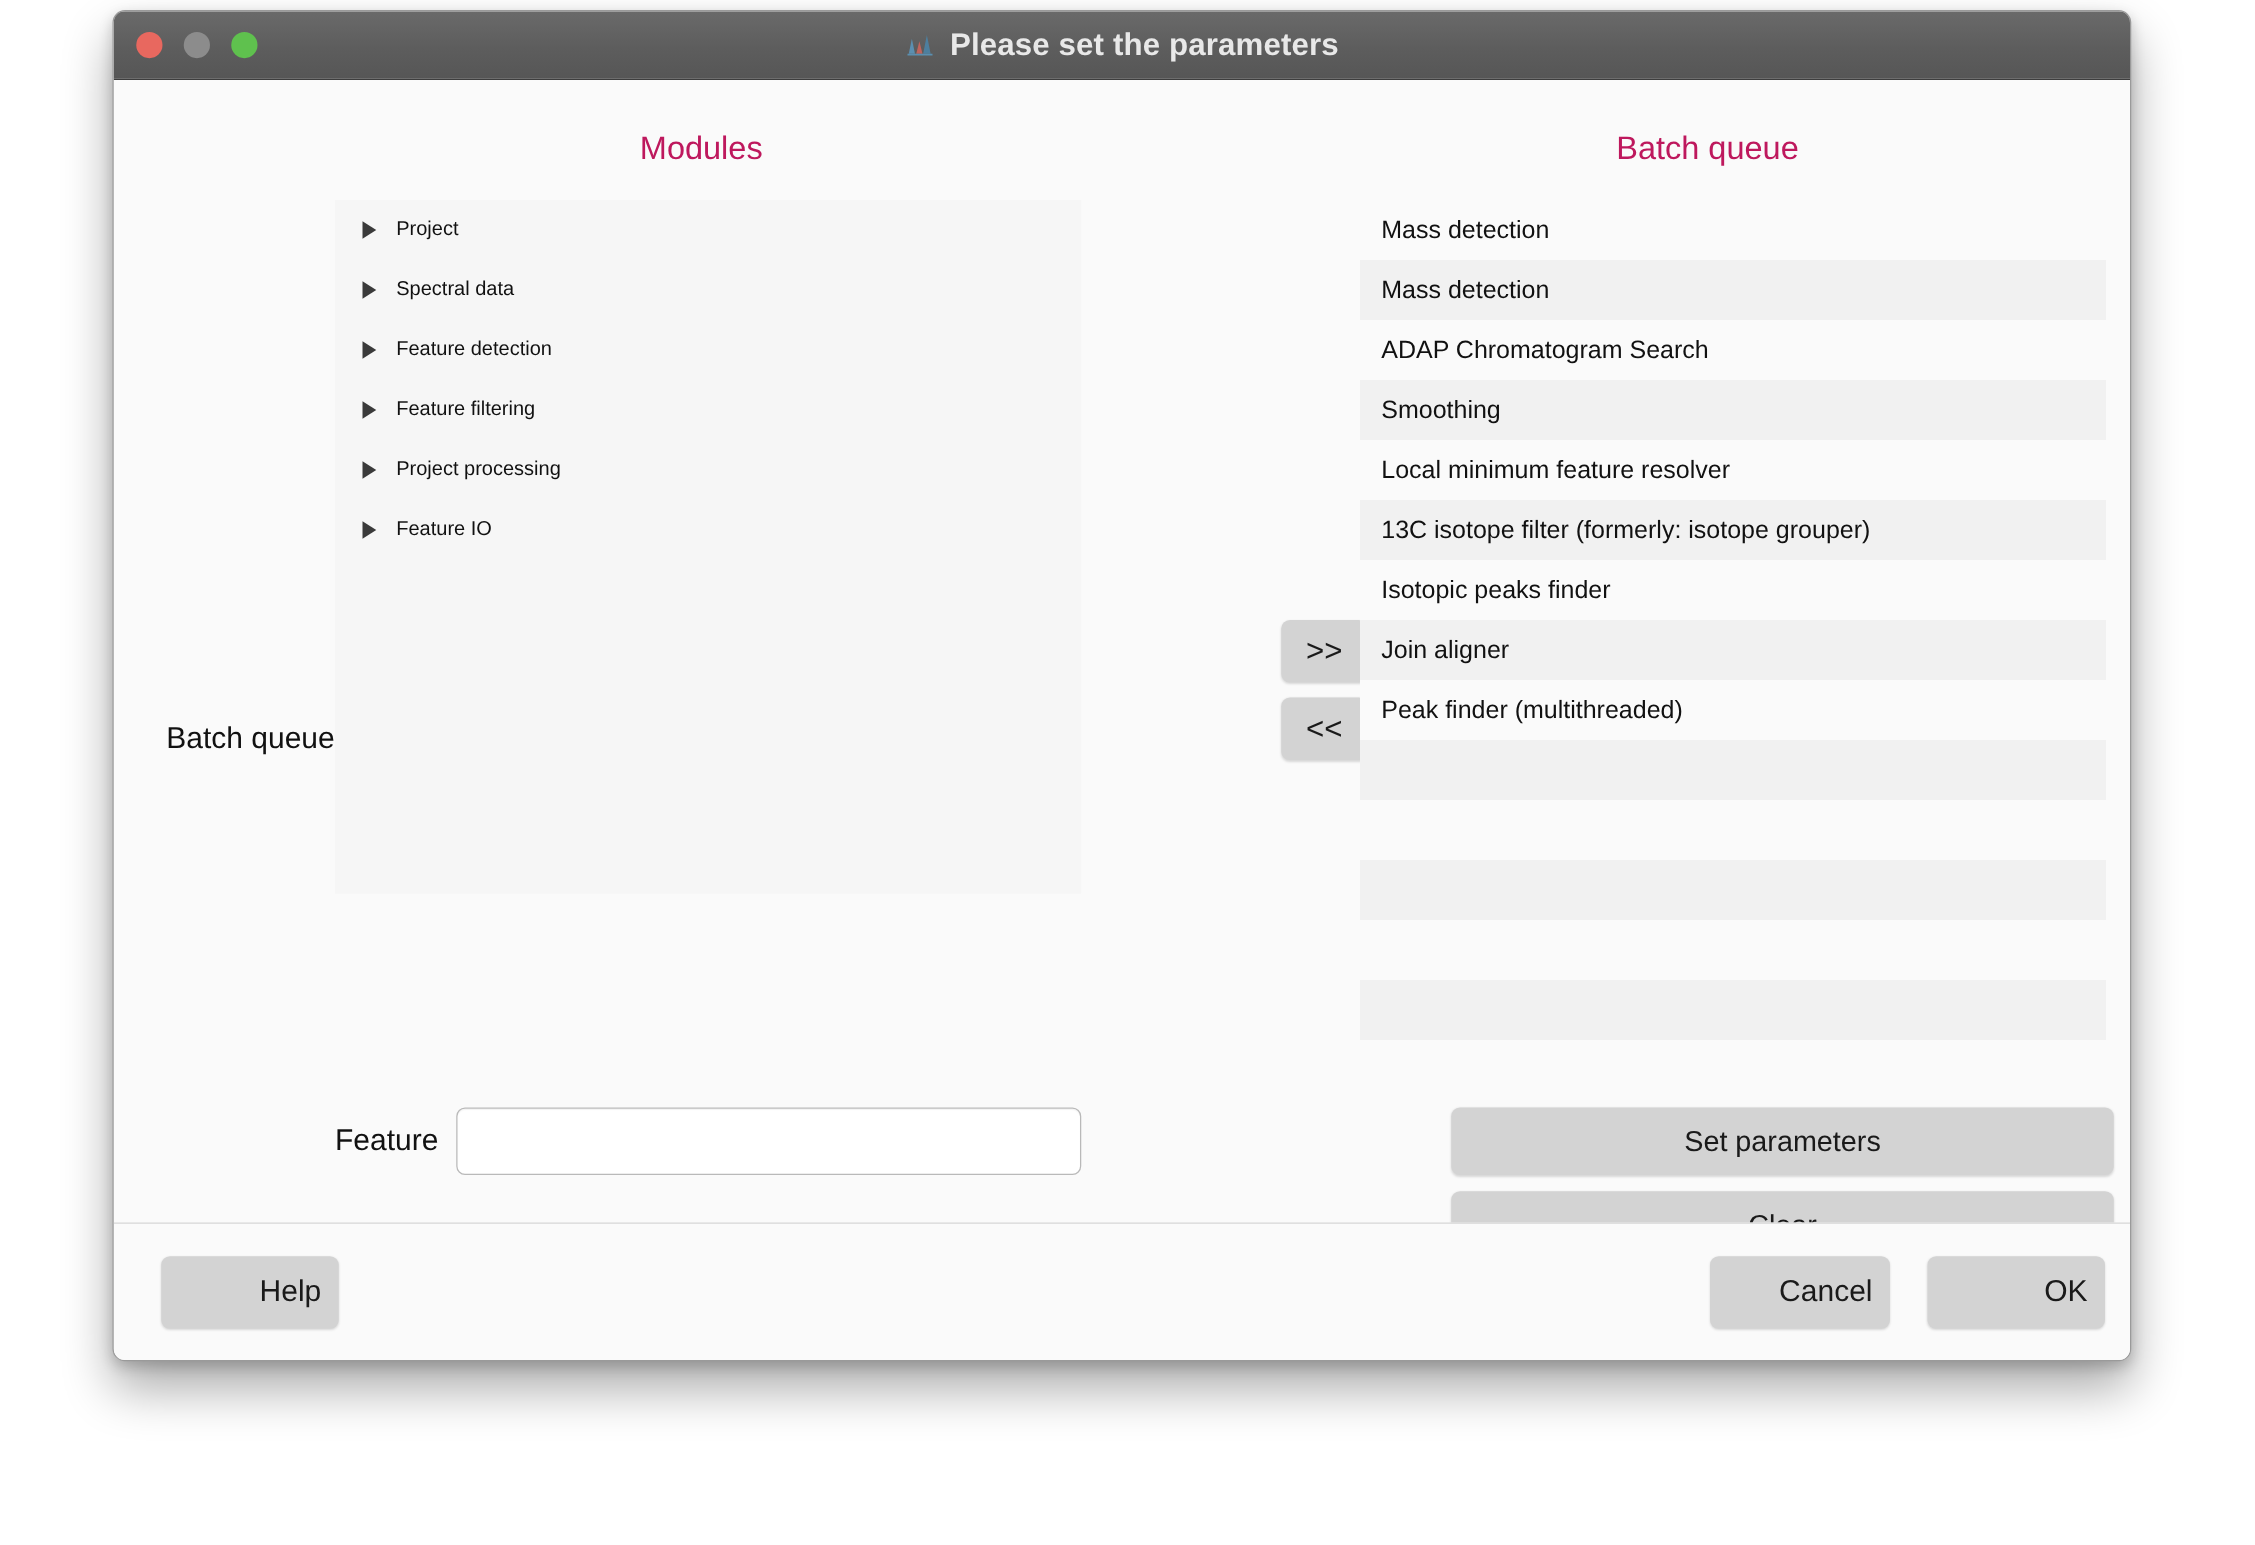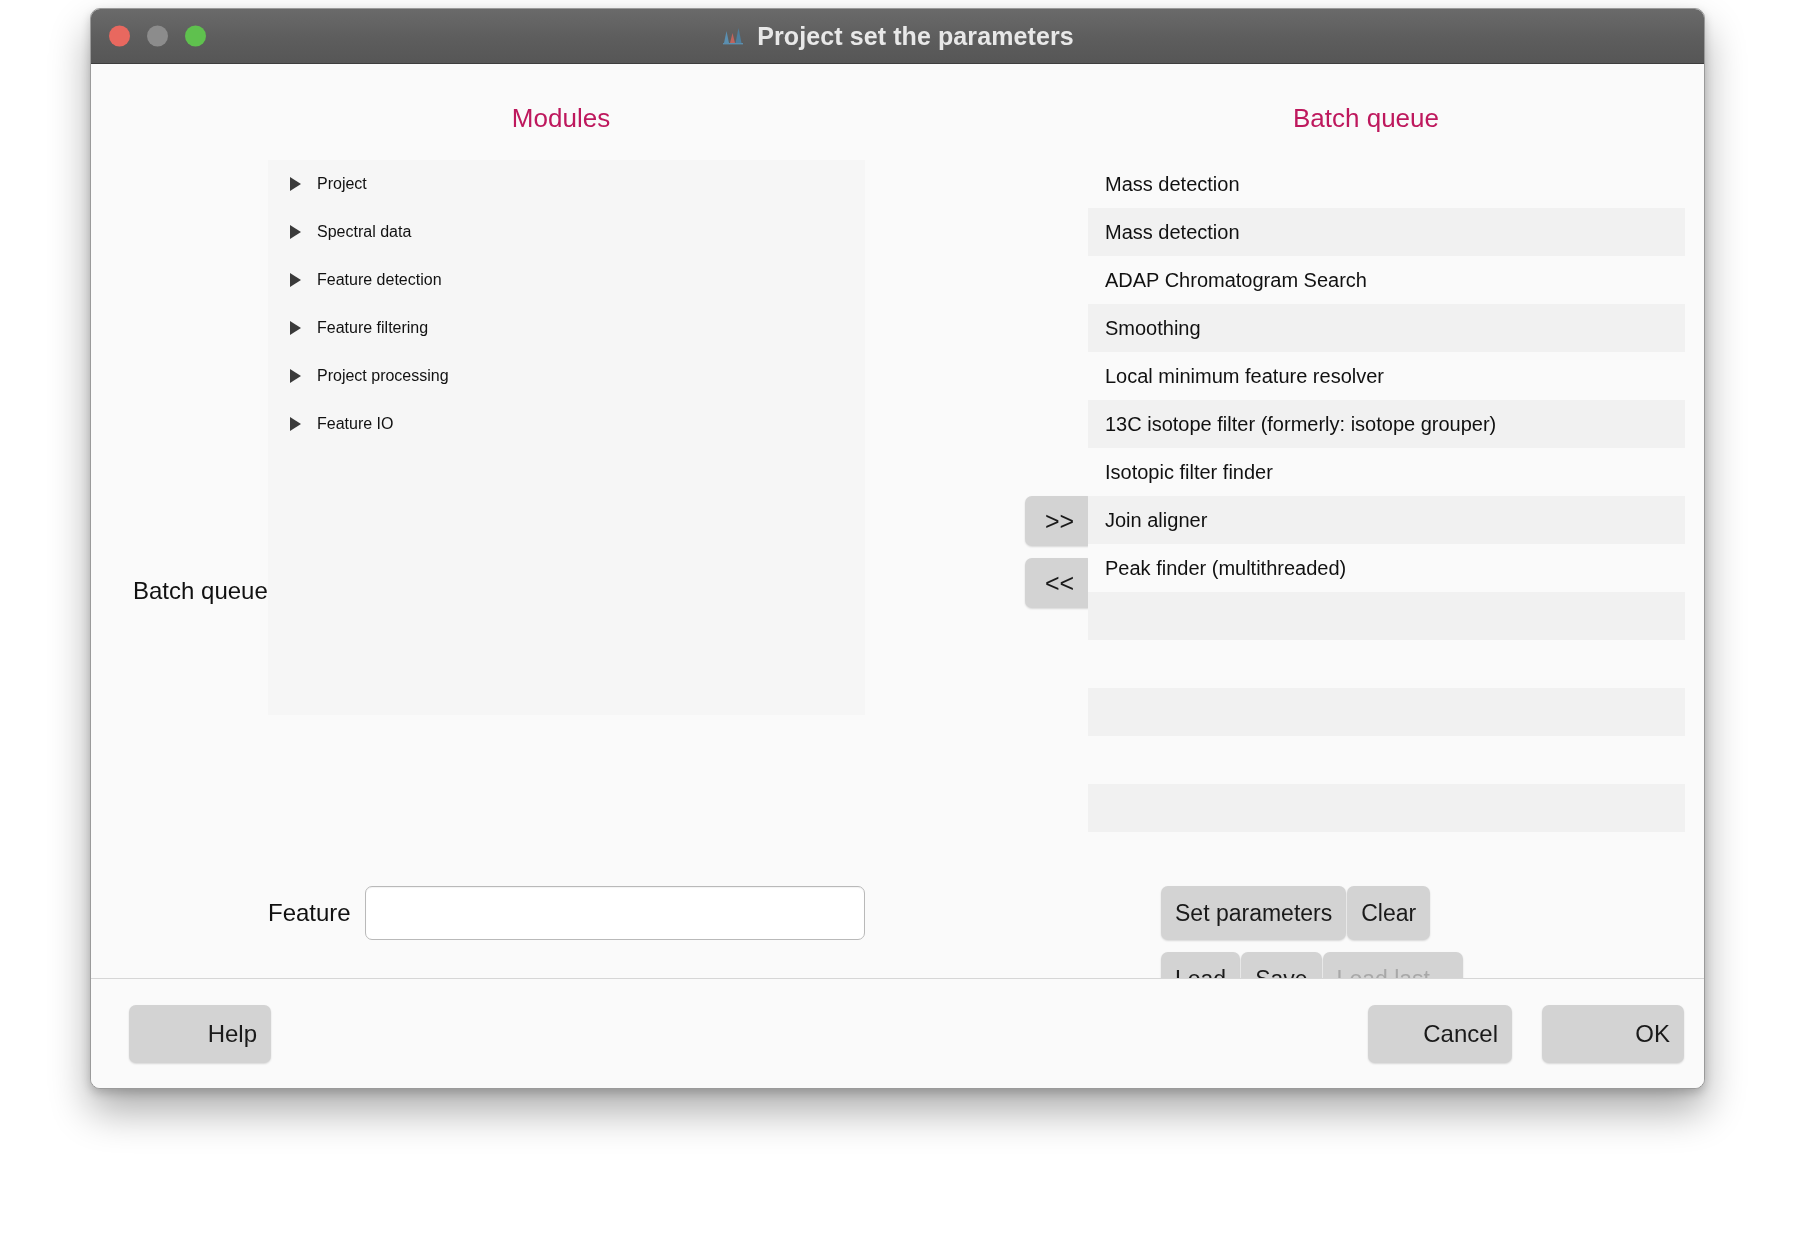--- a/index.html
+++ b/index.html
@@ -157,23 +157,24 @@
   }
 
   
   .queue-actions {
     position: absolute;
     left: 1070px; top: 822px;
     width: 530px;
   }
   .qa-row {
     display: flex;
-    gap: 1px;
-    justify-content: flex-start;
+    gap: 13px;
+    justify-content: space-between;
     margin-bottom: 12px;
+    flex-direction: column;
   }
   .qa-btn { height: 54px; font-size: 23px; }
   .qa-btn.disabled { color: #a8a8a8; cursor: default; }
 
   
   .footer {
     position: relative;
     height: 110px;
     background: #fafafa;
     border-top: 1px solid #d6d6d6;
@@ -204,21 +205,21 @@
       </div>
       <div class="title-center">
         <span>
           <svg width="24" height="24" viewBox="0 0 24 24">
             <path d="M3 21 L5.5 9 L8 21 Z" fill="#5b8fb0"></path>
             <path d="M9 21 L11.5 11 L14 21 Z" fill="#c0645d"></path>
             <path d="M14.5 21 L17.5 6 L20.5 21 Z" fill="#4d7f9e"></path>
             <rect x="2" y="21" width="20" height="1.4" fill="#5b8fb0"></rect>
           </svg>
         </span>
-        <span class="title-text">Project set the parameters</span>
+        <span class="title-text">Please set the parameters</span>
       </div>
     </div>
 
     <div class="body-area">
 
       <div class="col-title" id="modules-title">Modules</div>
       <div class="col-title" id="queue-title">Batch queue</div>
 
       <div class="left-caption">Batch queue</div>
 
@@ -254,21 +255,21 @@
         <button class="btn xfer-btn">&lt;&lt;</button>
       </div>
 
       <div class="queue-panel">
         <div class="queue-row odd">Mass detection</div>
         <div class="queue-row even">Mass detection</div>
         <div class="queue-row odd">ADAP Chromatogram Search</div>
         <div class="queue-row even">Smoothing</div>
         <div class="queue-row odd">Local minimum feature resolver</div>
         <div class="queue-row even">13C isotope filter (formerly: isotope grouper)</div>
-        <div class="queue-row odd">Isotopic filter finder</div>
+        <div class="queue-row odd">Isotopic peaks finder</div>
         <div class="queue-row even">Join aligner</div>
         <div class="queue-row odd">Peak finder (multithreaded)</div>
         <div class="queue-row even"></div>
         <div class="queue-row odd"></div>
         <div class="queue-row even"></div>
         <div class="queue-row odd"></div>
         <div class="queue-row even"></div>
       </div>
 
       <div class="search-row">

